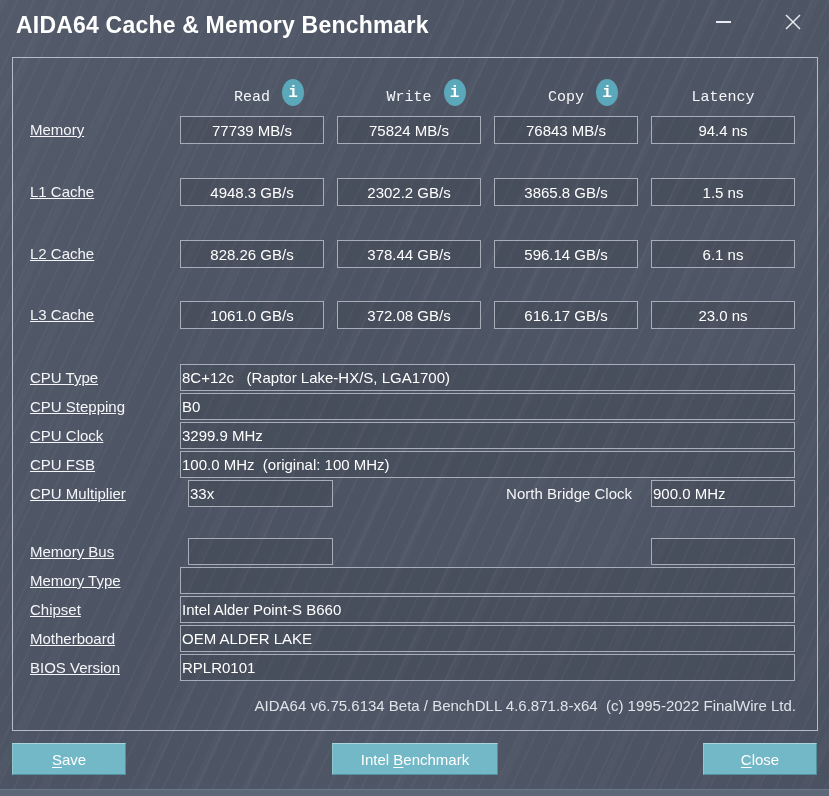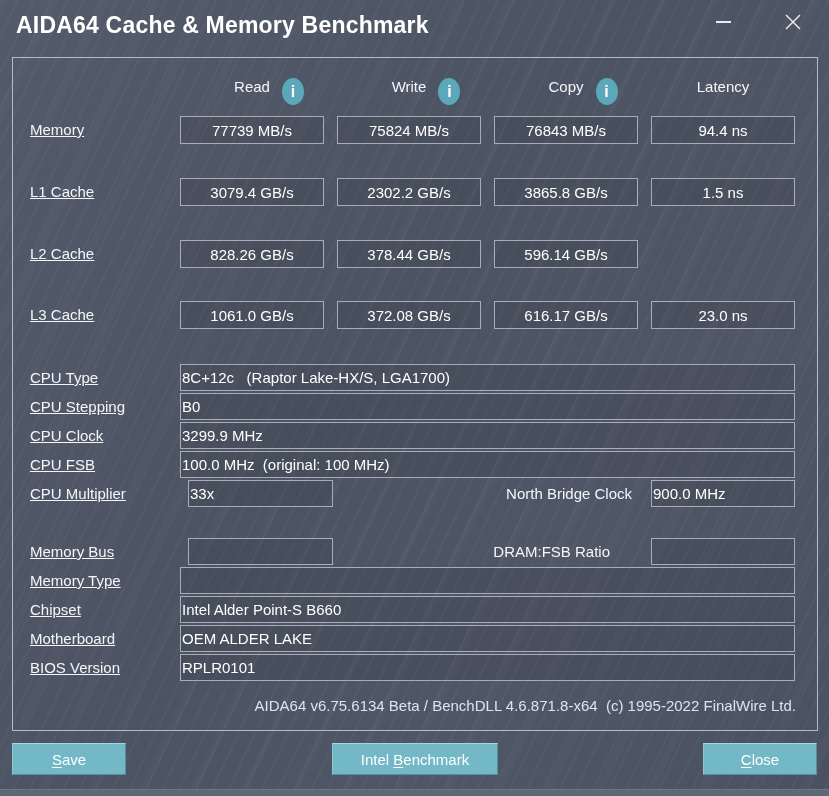--- a/index.html
+++ b/index.html
@@ -29,22 +29,22 @@
   
   .panel {
     position:absolute; left:12px; top:57px; width:806px; height:674px;
     border:1px solid #b6bcc6;
   }
   .pre { white-space:pre; }
 
   
   .colhead {
     position:absolute; top:20px; height:28px; width:144px;
-    display:flex; align-items:flex-start; justify-content:center; gap:12px;
-    font-size:15px; color:#f4f6f9;
+    display:flex; align-items:flex-end; justify-content:center; gap:12px;
+    font-size:15px; color:#f4f6f9;font-family:Liberation Mono, monospace;
   }
   .c1 { left:167px; } .c2 { left:324px; } .c3 { left:481px; } .c4 { left:638px; }
   .info-badge {
     flex:0 0 auto; margin-right:-34px;
     width:22px; height:27px; border-radius:50%;
     background:#5aa8ba;
     display:flex; align-items:center; justify-content:center;
     color:#fff; font-size:16px; font-weight:700; cursor:pointer;
   }
 
@@ -140,29 +140,30 @@
       <span>Latency</span>
     </div>
 
     <div class="rlabel lh28" style="top:58px">Memory</div>
     <div class="vbox c1" style="top:58px">77739 MB/s</div>
     <div class="vbox c2" style="top:58px">75824 MB/s</div>
     <div class="vbox c3" style="top:58px">76843 MB/s</div>
     <div class="vbox c4" style="top:58px">94.4 ns</div>
 
     <div class="rlabel lh28" style="top:120px">L1 Cache</div>
-    <div class="vbox c1" style="top:120px">3079.4 GB/s</div>
+    <div class="vbox c1" style="top:120px">4948.3 GB/s</div>
     <div class="vbox c2" style="top:120px">2302.2 GB/s</div>
     <div class="vbox c3" style="top:120px">3865.8 GB/s</div>
     <div class="vbox c4" style="top:120px">1.5 ns</div>
 
     <div class="rlabel lh28" style="top:182px">L2 Cache</div>
     <div class="vbox c1" style="top:182px">828.26 GB/s</div>
     <div class="vbox c2" style="top:182px">378.44 GB/s</div>
     <div class="vbox c3" style="top:182px">596.14 GB/s</div>
+    <div class="vbox c4" style="top:182px">6.1 ns</div>
 
     <div class="rlabel lh28" style="top:243px">L3 Cache</div>
     <div class="vbox c1" style="top:243px">1061.0 GB/s</div>
     <div class="vbox c2" style="top:243px">372.08 GB/s</div>
     <div class="vbox c3" style="top:243px">616.17 GB/s</div>
     <div class="vbox c4" style="top:243px">23.0 ns</div>
 
     <div class="rlabel lh27" style="top:306px">CPU Type</div>
     <div class="ibox fullw" style="top:306px">8C+12c   (Raptor Lake-HX/S, LGA1700)</div>
 
@@ -175,21 +176,20 @@
     <div class="rlabel lh27" style="top:393px">CPU FSB</div>
     <div class="ibox fullw" style="top:393px">100.0 MHz  (original: 100 MHz)</div>
 
     <div class="rlabel lh27" style="top:422px">CPU Multiplier</div>
     <div class="ibox narrow" style="top:422px">33x</div>
     <div class="sublabel lh27" style="top:422px; left:330px; width:289px">North Bridge Clock</div>
     <div class="ibox colr" style="top:422px">900.0 MHz</div>
 
     <div class="rlabel lh27" style="top:480px">Memory Bus</div>
     <div class="ibox narrow" style="top:480px"></div>
-    <div class="sublabel lh27" style="top:480px; left:330px; width:267px">DRAM:FSB Ratio</div>
     <div class="ibox colr" style="top:480px"></div>
 
     <div class="rlabel lh27" style="top:509px">Memory Type</div>
     <div class="ibox fullw" style="top:509px"></div>
 
     <div class="rlabel lh27" style="top:538px">Chipset</div>
     <div class="ibox fullw" style="top:538px">Intel Alder Point-S B660</div>
 
     <div class="rlabel lh27" style="top:567px">Motherboard</div>
     <div class="ibox fullw" style="top:567px">OEM ALDER LAKE</div>

